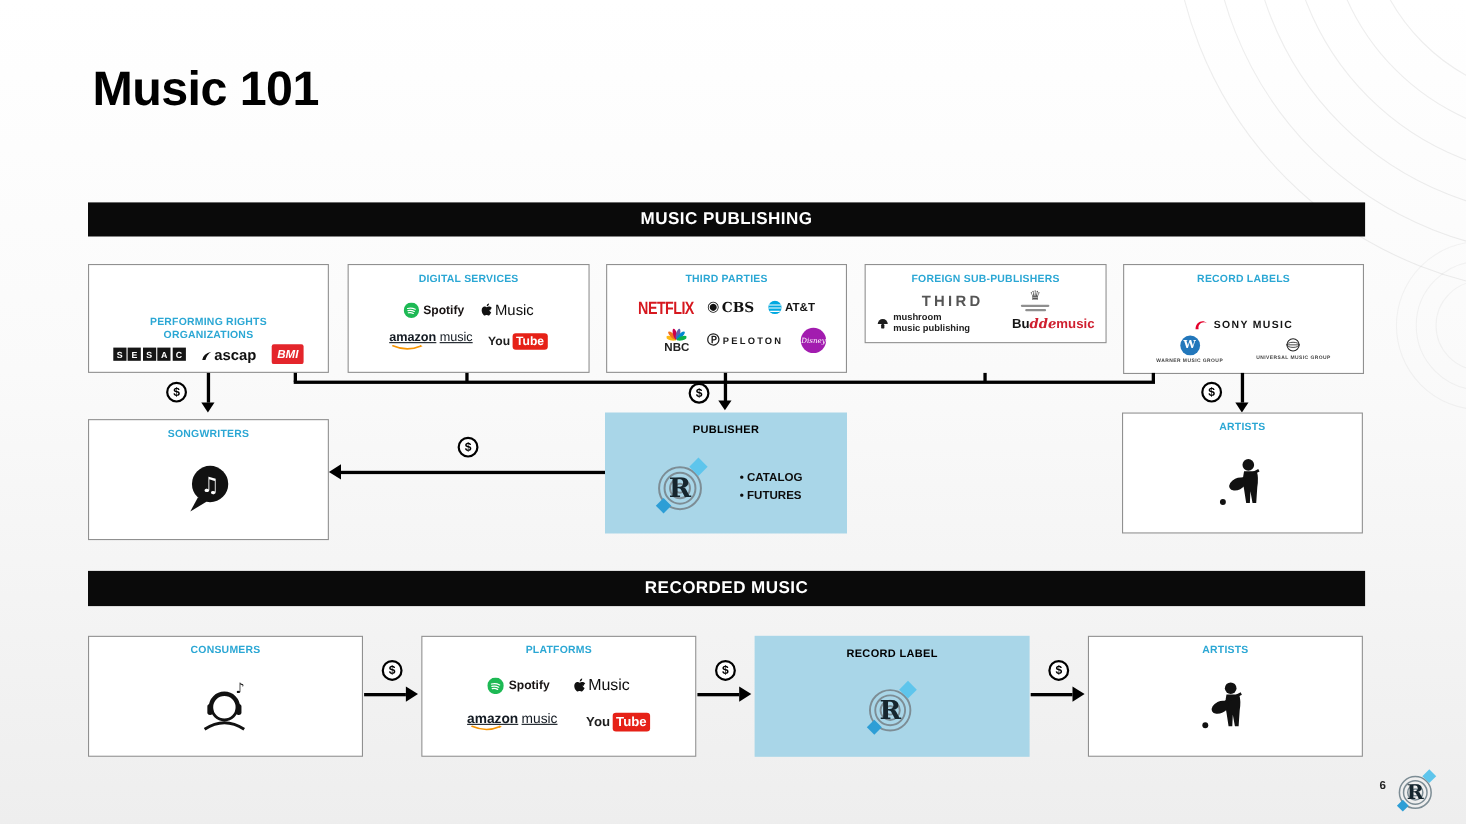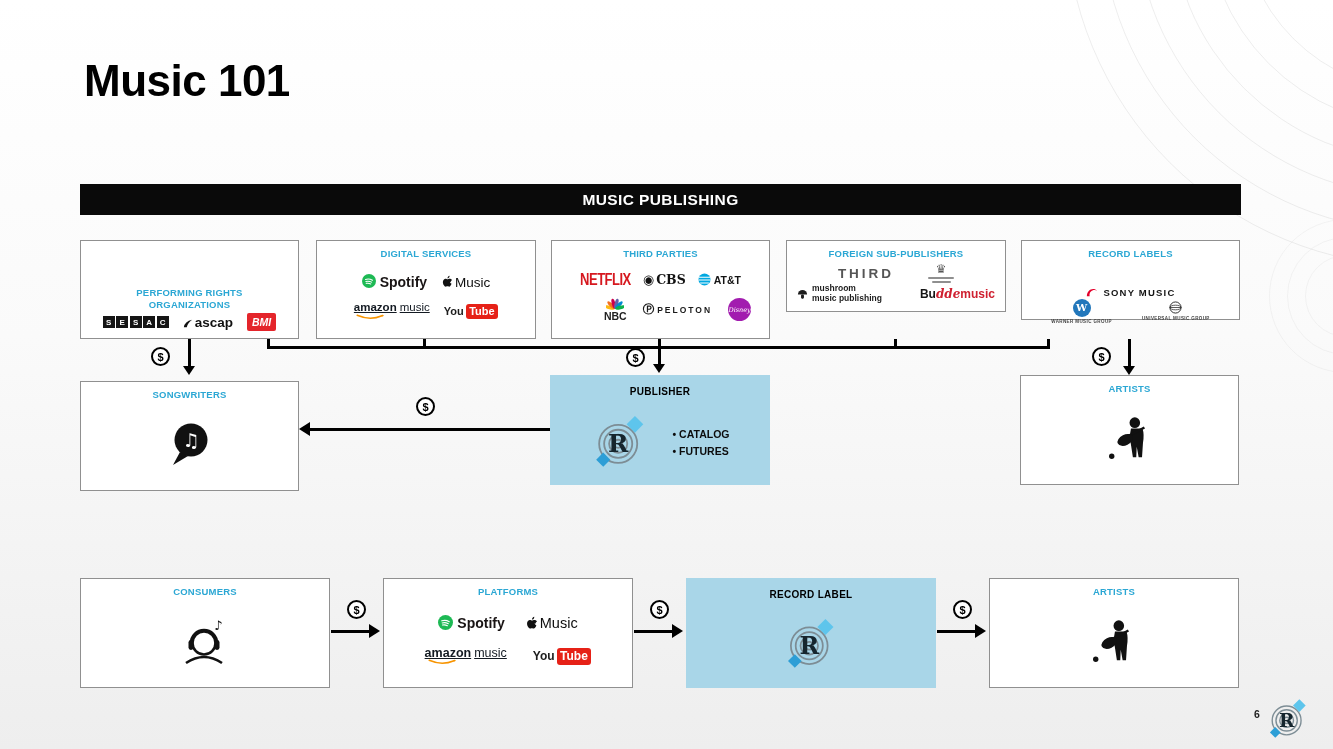--- a/index.html
+++ b/index.html
@@ -23,21 +23,21 @@
     font-weight:bold;font-size:11px;display:flex;align-items:center;justify-content:center;box-sizing:border-box;z-index:3;}
   .hline,.vline{position:absolute;background:#000;}
   .arr-down{position:absolute;width:0;height:0;border-left:6.5px solid transparent;border-right:6.5px solid transparent;border-top:9px solid #000;}
   .arr-left{position:absolute;width:0;height:0;border-top:7px solid transparent;border-bottom:7px solid transparent;border-right:11px solid #000;}
   .arr-right{position:absolute;width:0;height:0;border-top:7px solid transparent;border-bottom:7px solid transparent;border-left:11px solid #000;}
   
   .sesac{display:flex;gap:1.5px;}
   .sesac span{width:12px;height:12px;background:#151515;color:#fff;font-size:8px;font-weight:bold;display:flex;align-items:center;justify-content:center;}
   .ascap{display:flex;align-items:flex-end;gap:2px;font-size:13.5px;font-weight:bold;color:#101010;line-height:1;}
   .bmi{background:#e4252b;color:#fff;font-weight:bold;font-style:italic;font-size:10.5px;padding:3px 5px;border-radius:2px;}
-  .spotify{display:flex;gap:4px;font-size:14px;font-weight:bold;color:#191414;}
+  .spotify{display:flex;align-items:center;gap:4px;font-size:11px;font-weight:bold;color:#191414;}
   .applemusic{display:flex;align-items:center;gap:2px;font-size:13.5px;font-weight:500;color:#0d0d0d;}
   .amazon{display:flex;flex-direction:column;align-items:flex-start;color:#131a22;font-size:11.5px;line-height:1;text-decoration:underline;}
   .amazon .words{display:flex;gap:3px;}
   .amazon .w1{font-weight:bold;}
   .yt{display:flex;align-items:center;gap:2px;font-size:11px;font-weight:bold;color:#1d1d1d;}
   .yt .tube{background:#e62117;color:#fff;border-radius:3px;padding:1.5px 3.5px;}
   .netflix{color:#d6181f;font-weight:bold;font-size:13px;letter-spacing:-.5px;transform:scaleY(1.25);}
   .cbs{display:flex;align-items:center;gap:2px;font-family:"DejaVu Serif","Liberation Serif",serif;font-weight:bold;font-size:12.5px;color:#111;}
   .cbs .eye{font-size:13px;}
   .att{display:flex;align-items:center;gap:3px;font-size:10.5px;font-weight:bold;color:#141414;}
@@ -207,21 +207,21 @@
         </span>
         <span class="budde">
           <span class="p1">Bu</span>
             <span class="p2">dde</span>
             <span class="p3">music</span>
         </span>
       </div>
     </div>
   </div>
 
-  <div class="box" style="left:1021px;top:240px;width:219px;height:80px;">
+  <div class="box" style="left:1021px;top:240px;width:219px;height:100px;">
     <div class="box-header">RECORD LABELS</div>
     <div class="rows">
       <div class="logo-row">
         <span class="sony">
           <svg viewBox="0 0 14 14" width="13" height="13">
             <path d="M2 11 C2 4 9 1 13 5 C9 3 4 6 5 11 Z" fill="#e4002b"></path>
           </svg>
           <span>SONY MUSIC</span>
         </span>
       </div>
@@ -303,20 +303,21 @@
         <ellipse cx="21" cy="27" rx="8.5" ry="5.5" transform="rotate(-26 21 27)" fill="#111"></ellipse>
         <circle cx="7" cy="44" r="2.8" fill="#111"></circle>
       </svg>
     </div>
   </div>
 
   <div class="hline" style="left:310px;top:428px;width:240px;height:3px;"></div>
   <div class="arr-left" style="left:299px;top:422px;"></div>
   <div class="money" style="left:416px;top:397px;">$</div>
 
+  <div class="banner" style="left:80px;top:519px;width:1161px;height:32px;">RECORDED MUSIC</div>
 
   <div class="box" style="left:80px;top:578px;width:250px;height:110px;">
     <div class="box-header">CONSUMERS</div>
     <div class="icon-wrap">
       <svg viewBox="0 0 52 52" width="52" height="52">
         <circle cx="25" cy="27" r="11.5" fill="none" stroke="#111" stroke-width="2.6"></circle>
         <path d="M12 27 a13 13 0 0 1 26 0" fill="none" stroke="#111" stroke-width="2.6"></path>
         <rect x="9.5" y="24" width="5" height="10" rx="2.4" fill="#111"></rect>
         <rect x="35.5" y="24" width="5" height="10" rx="2.4" fill="#111"></rect>
         <path d="M7 47 q18 -12 36 0" fill="none" stroke="#111" stroke-width="2.6"></path>

